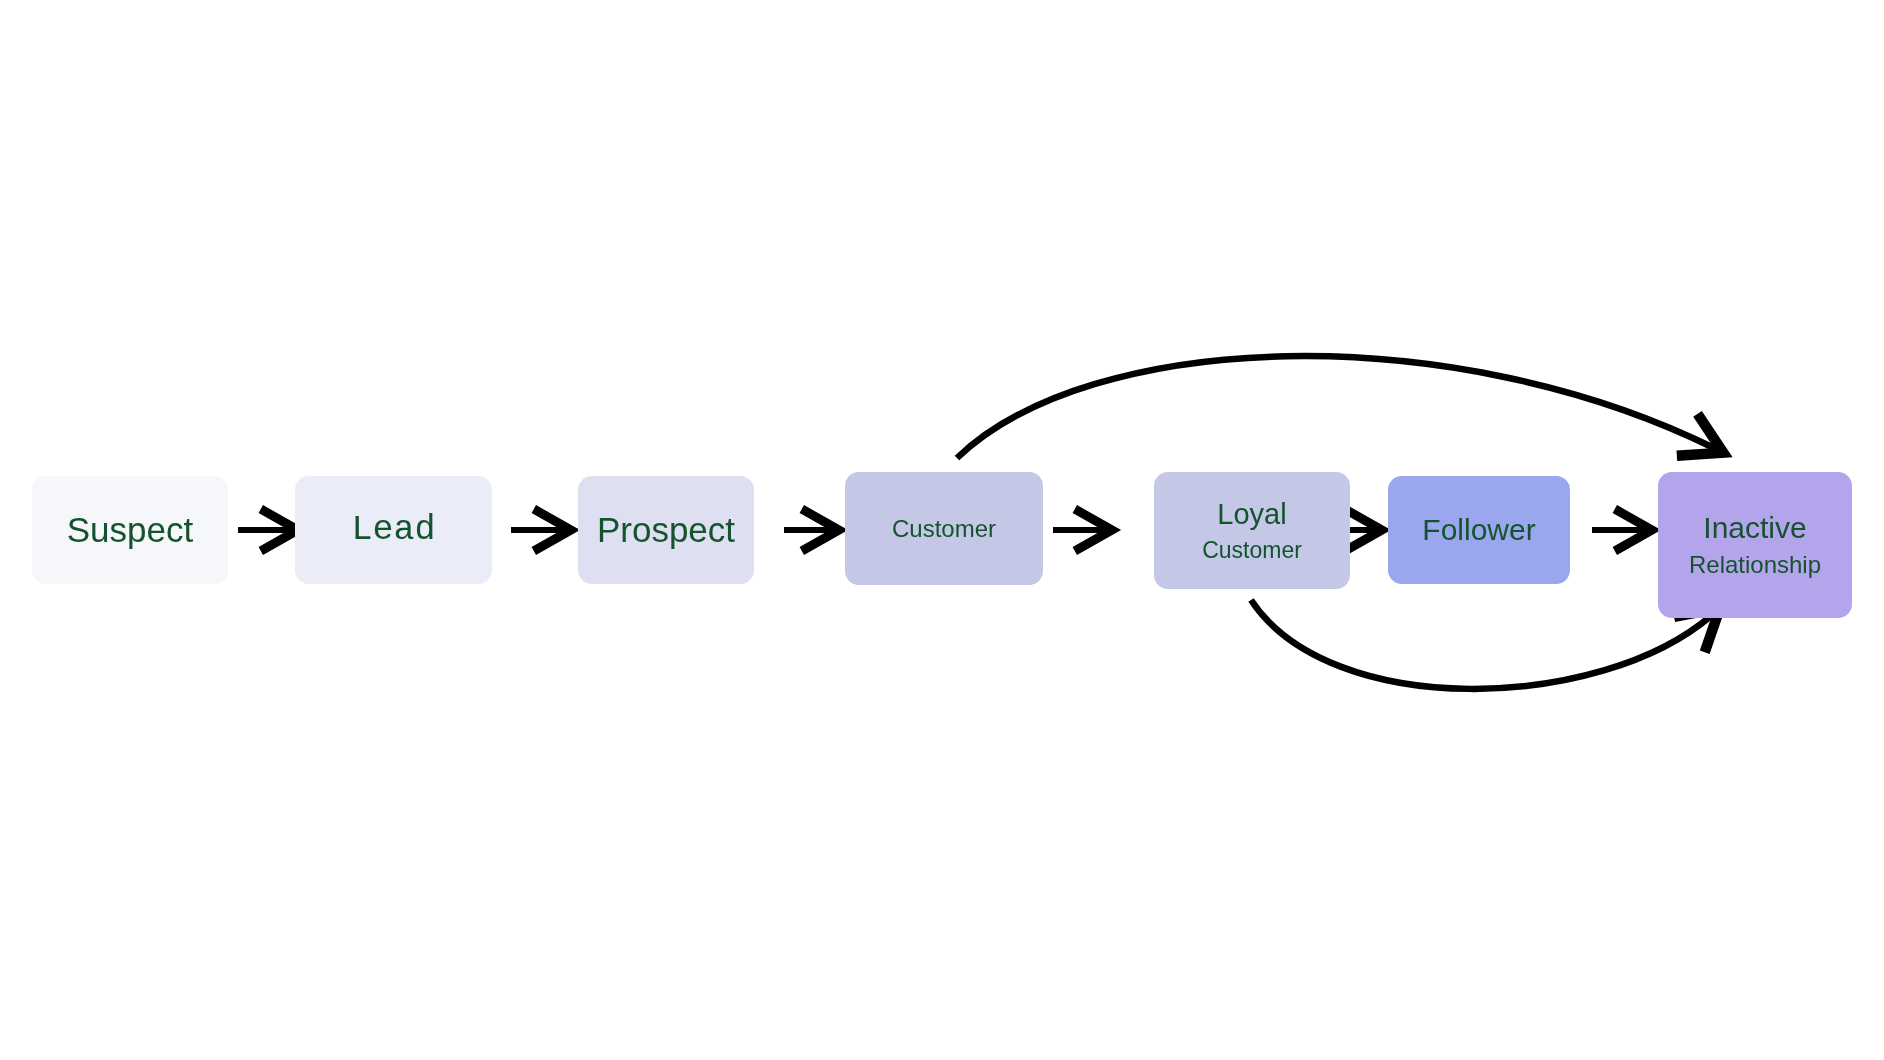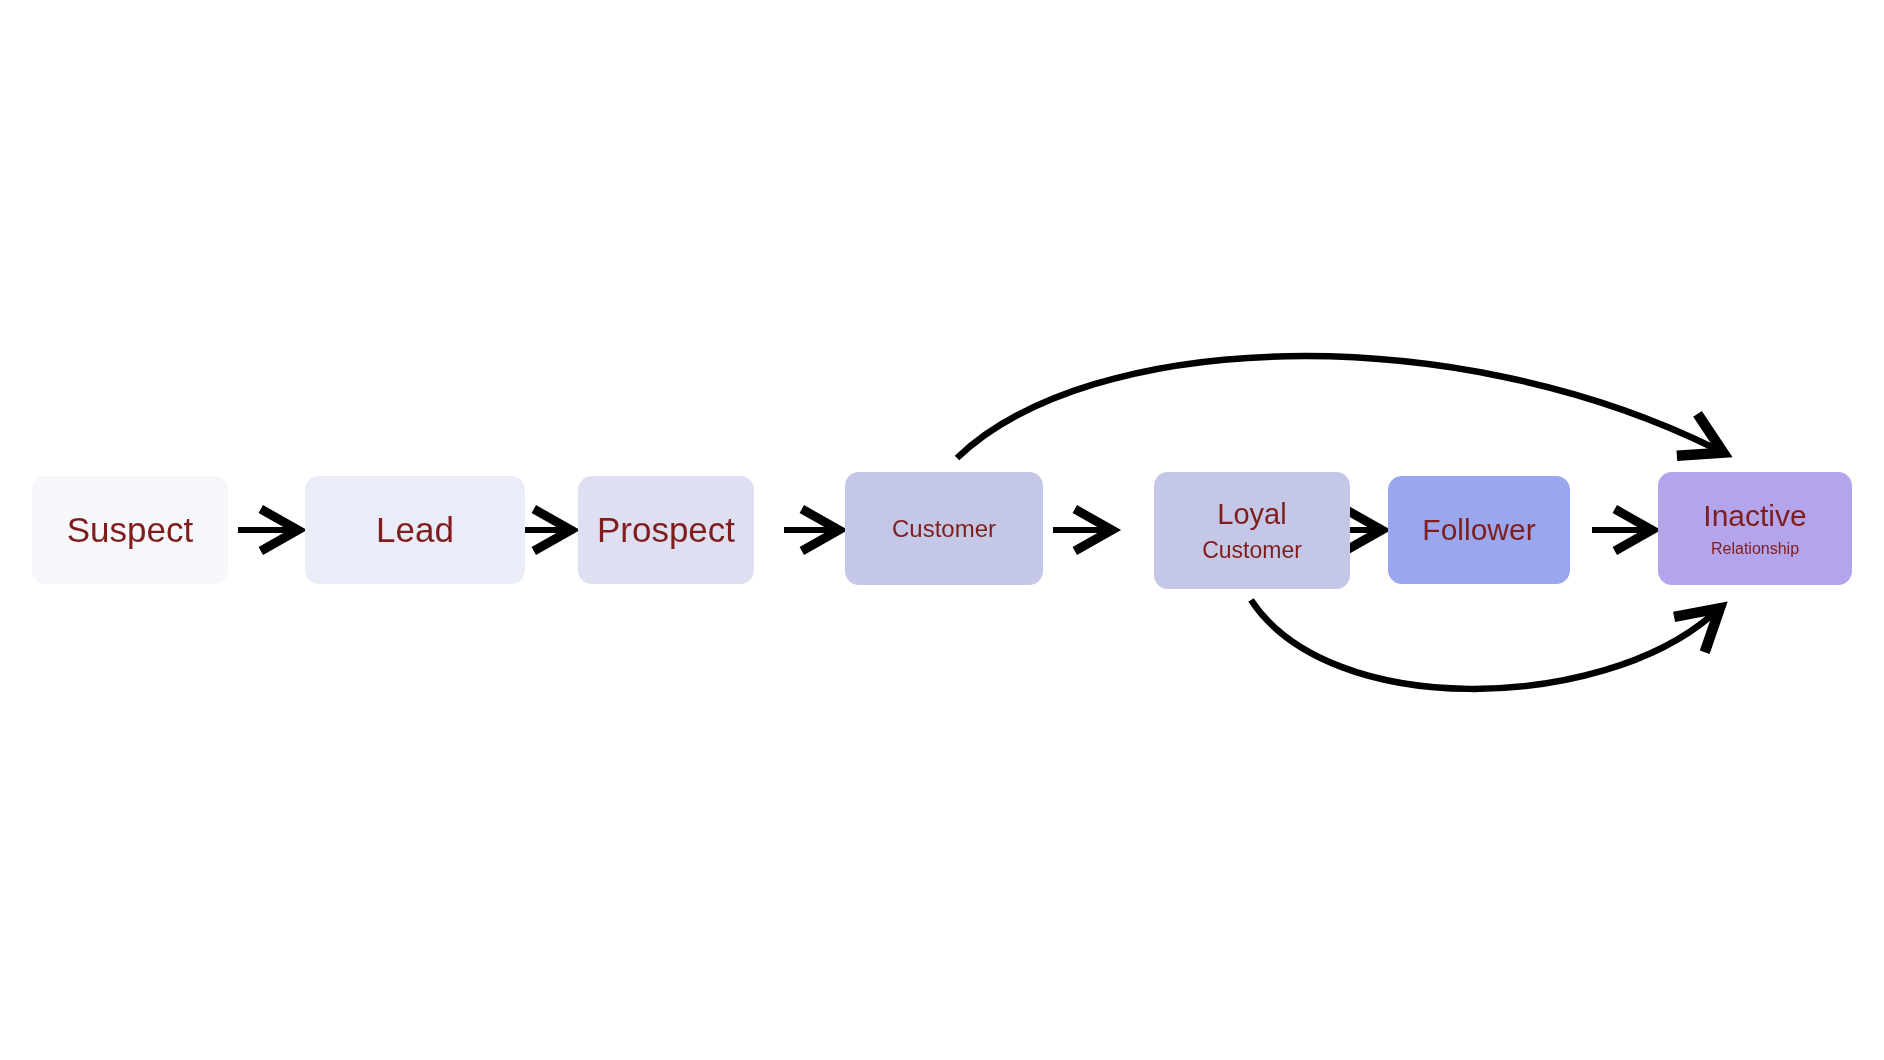--- a/index.html
+++ b/index.html
@@ -27,48 +27,48 @@
     height: 1060px;
     pointer-events: none;
   }
   .node {
     position: absolute;
     box-sizing: border-box;
     border-radius: 14px;
     display: flex;
     flex-direction: column;
     justify-content: center;
-    color: #7f1d1d;
+    color: #14532d;
     text-align: center;
     line-height: 1.15;
     -webkit-font-smoothing: antialiased;
   }
   .node .label-main {
     display: block;
     white-space: nowrap;
   }
   .node .label-sub {
     display: block;
     white-space: nowrap;
     margin-top: 6px;
   }
   
   .n-suspect  { left: 32px;   top: 476px; width: 196px; height: 108px; font-size: 35px; }
-  .n-lead     { left: 305px;  top: 476px; width: 220px; height: 108px; font-size: 35px; }
+  .n-lead     { left: 295px;  top: 476px; width: 197px; height: 108px; font-size: 35px; font-family: Liberation Mono, monospace; }
   .n-prospect { left: 578px;  top: 476px; width: 176px; height: 108px; font-size: 35px; }
   .n-customer { left: 845px;  top: 472px; width: 198px; height: 113px; font-size: 24px; }
   .n-loyal    { left: 1118px; top: 472px; width: 196px; height: 117px; font-size: 28px; }
   .n-follower { left: 1388px; top: 476px; width: 182px; height: 108px; font-size: 30px; }
-  .n-inactive { left: 1658px; top: 472px; width: 194px; height: 113px; font-size: 28px; }
+  .n-inactive { left: 1658px; top: 472px; width: 194px; height: 146px; font-size: 28px; }
 
   .n-customer .label-main { font-size: 24px; }
   .n-loyal .label-main { font-size: 29px; }
   .n-loyal .label-sub { font-size: 23px; }
   .n-inactive .label-main { font-size: 30px; }
-  .n-inactive .label-sub { font-size: 16px; }
+  .n-inactive .label-sub { font-size: 24px; }
 </style>
 </head>
 <body style="background: rgb(255, 255, 255);">
 
 <div id="canvas" style="background: rgb(255, 255, 255);">
 
   <svg id="arrow-layer" viewBox="0 0 1884 1060" width="1884" height="1060" xmlns="http://www.w3.org/2000/svg">
     <defs>
       <marker id="ah" markerWidth="9" markerHeight="9" refX="6.2" refY="4.5" orient="auto" markerUnits="strokeWidth">
         <path d="M1,1 L7.2,4.5 L1,8" fill="none" stroke="#000000" stroke-width="1.5" stroke-linecap="butt" stroke-linejoin="miter"></path>

